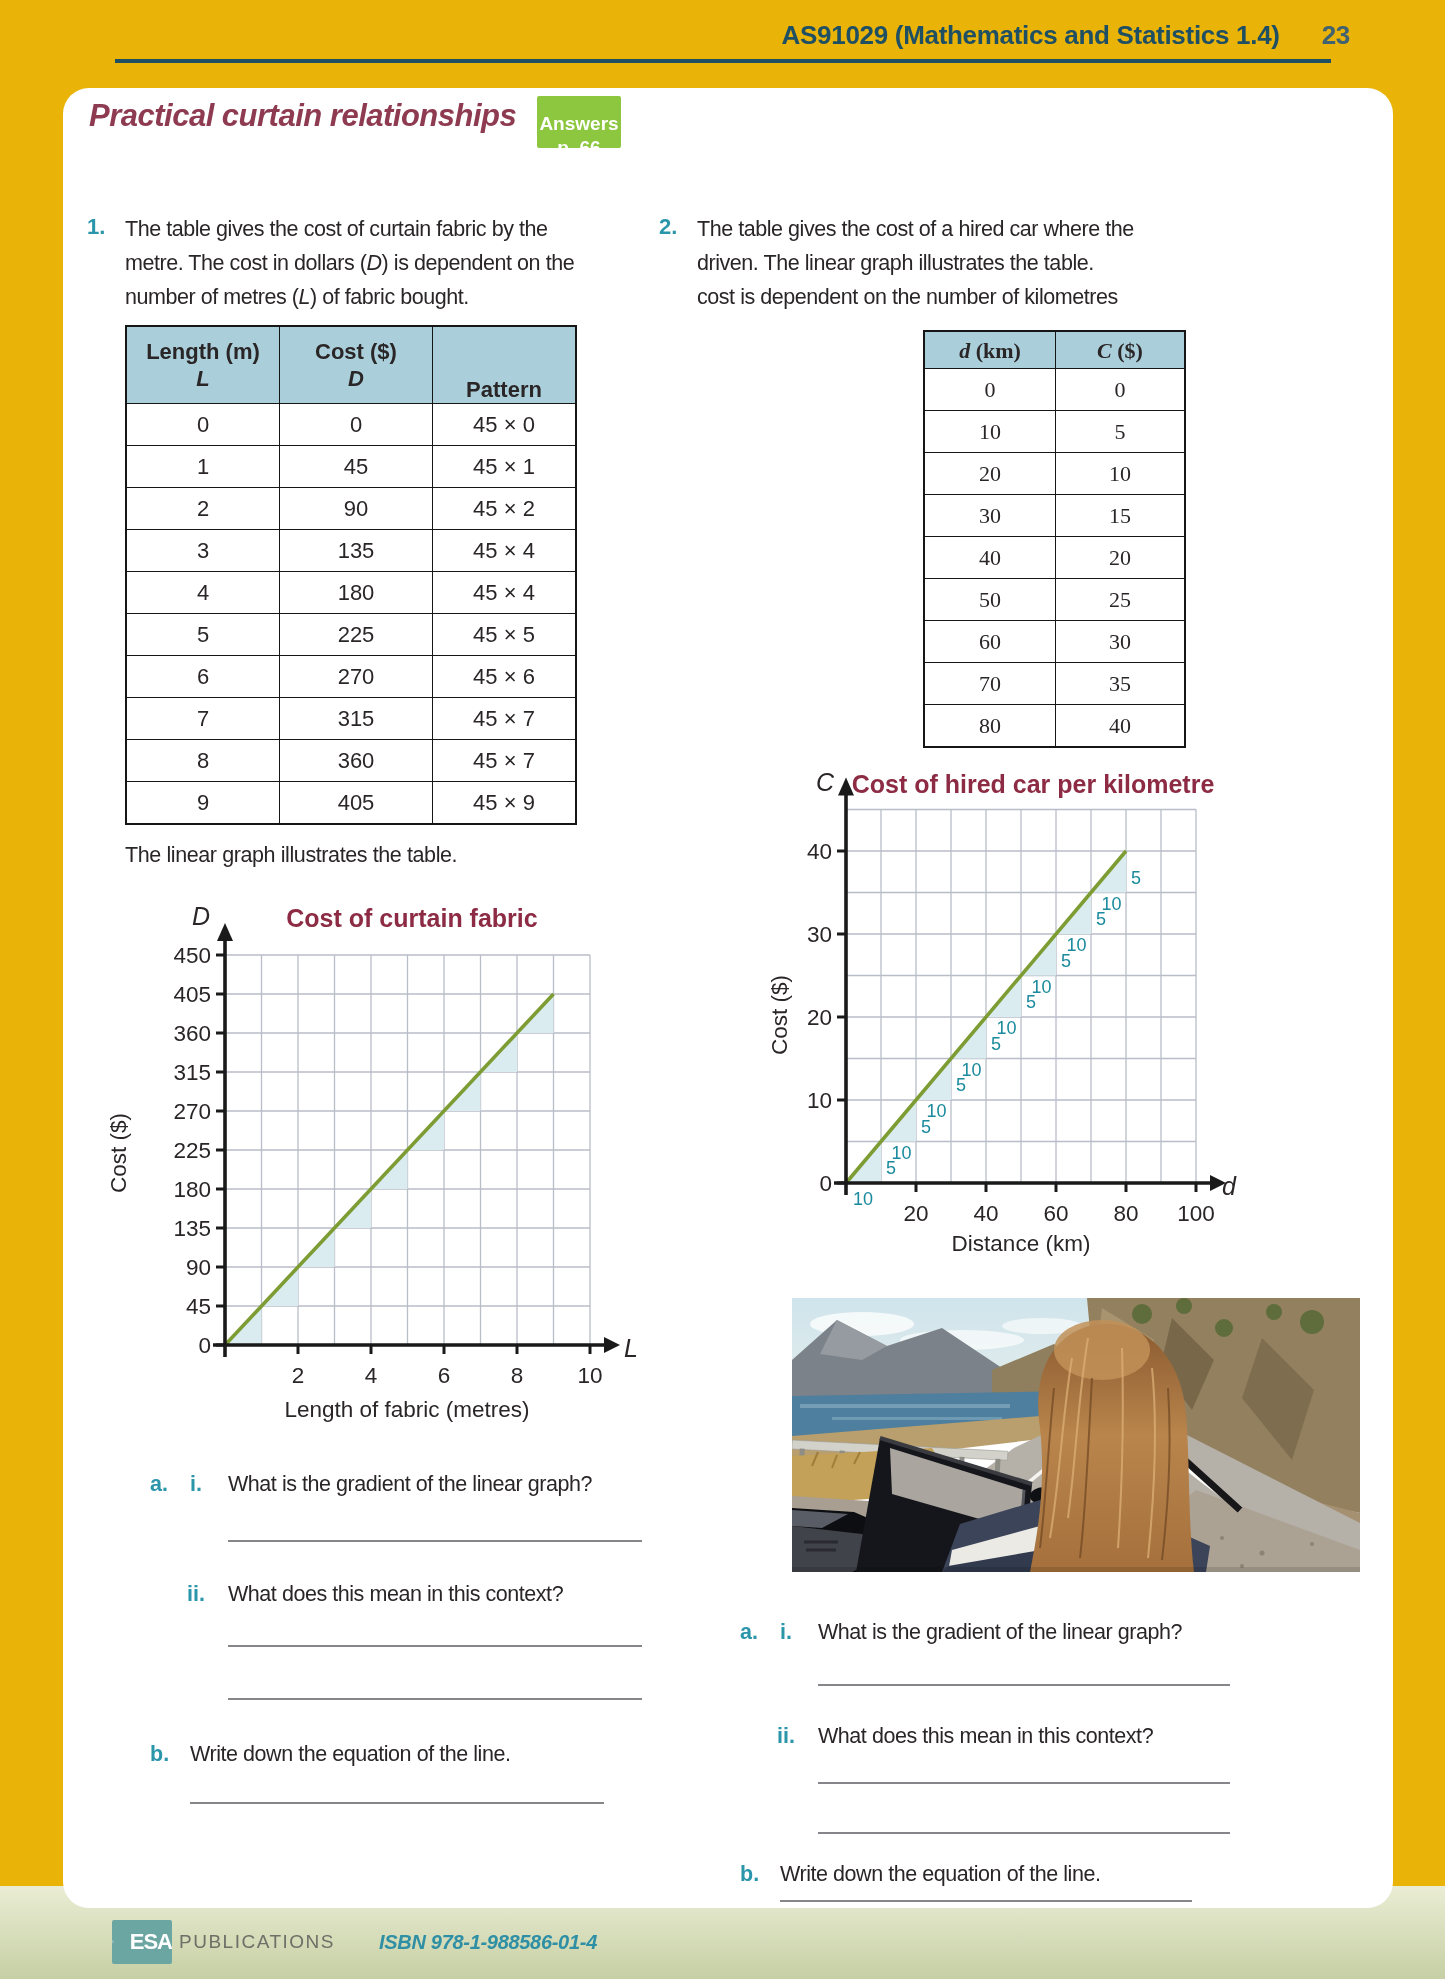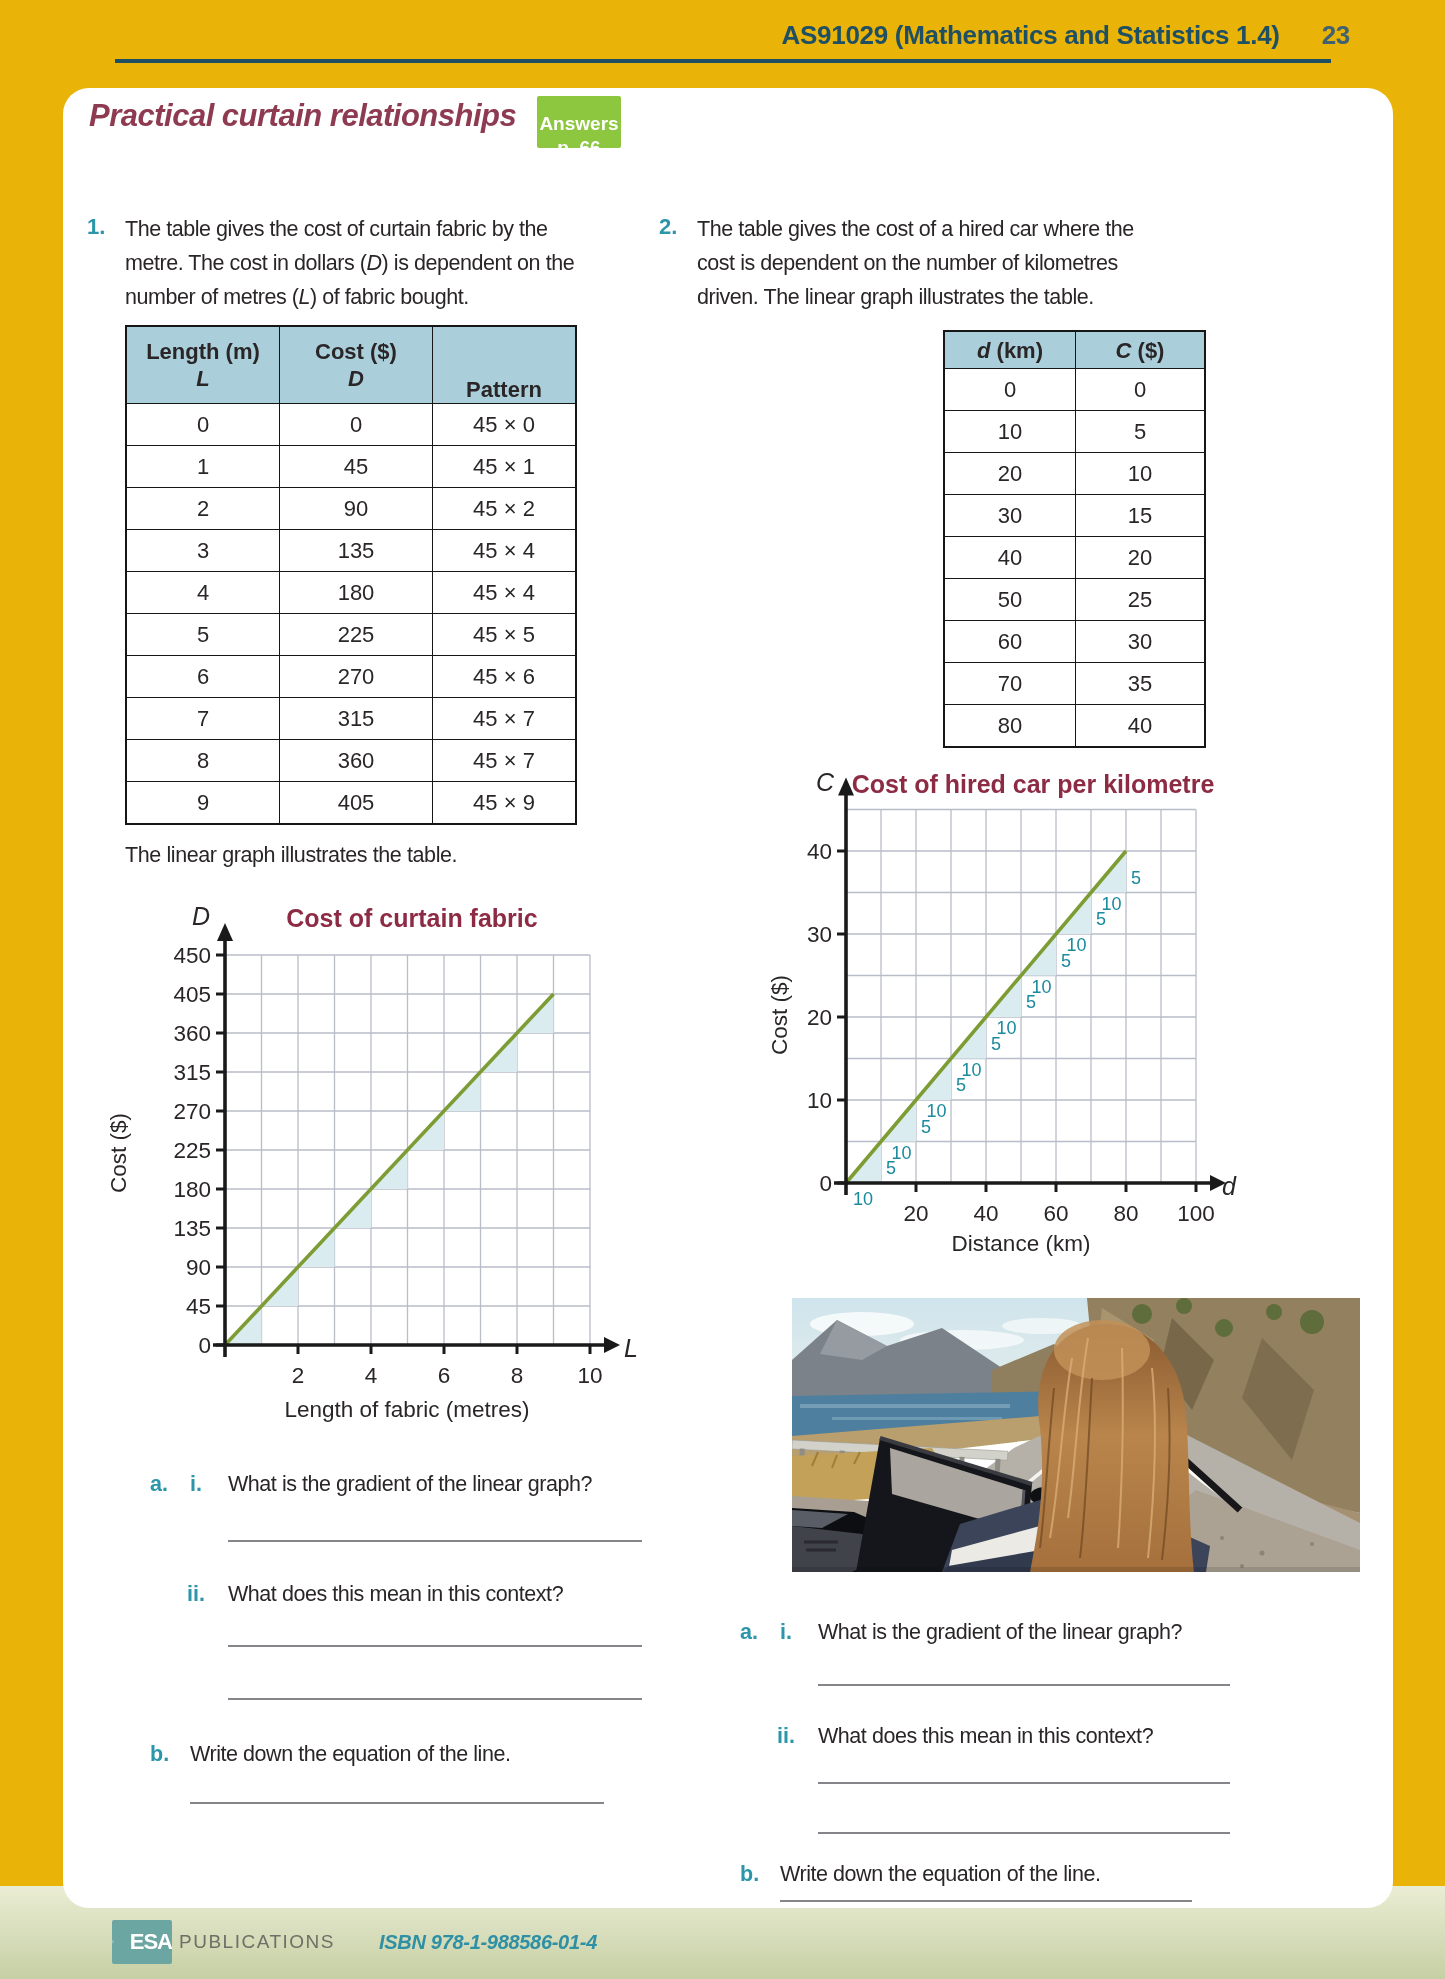--- a/index.html
+++ b/index.html
@@ -243,24 +243,24 @@
     <div class="subtxt" style="left:165px;top:1494px;">What does this mean in this context?</div>
     <div class="ansline" style="left:165px;top:1557px;width:414px;"></div>
     <div class="ansline" style="left:165px;top:1610px;width:414px;"></div>
     <div class="sublbl" style="left:87px;top:1654px;">b.</div>
     <div class="subtxt" style="left:127px;top:1654px;">Write down the equation of the line.</div>
     <div class="ansline" style="left:127px;top:1714px;width:414px;"></div>
 
     <div class="qnum" style="left:596px;top:126px;">2.</div>
     <div class="prompt" style="left:634px;top:124px;">
         <span class="pline"><span>The table gives the cost of a hired car where the</span></span>
+        <span class="pline"><span>driven. The linear graph illustrates the table.</span></span>
         <span class="pline"><span>cost is dependent on the number of kilometres</span></span>
-        <span class="pline"><span>driven. The linear graph illustrates the table.</span></span>
       </div>
-    <div class="tblbox" style="left:880px;top:242px;">
+    <div class="tblbox" style="left:860px;top:242px;font-family:Liberation Serif, serif;">
         <table class="dt t2">
           <thead>
             <tr>
               <th style="width: 114px;">
                 <div class="thwrap">
                   <div><span style="font-style: italic;">d</span><span> (km)</span></div>
                 </div>
               </th>
               <th style="width: 112px;">
                 <div class="thwrap">

